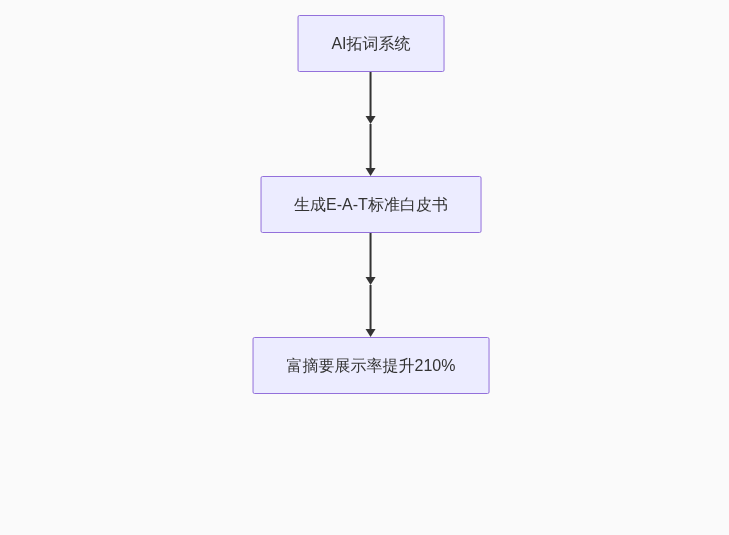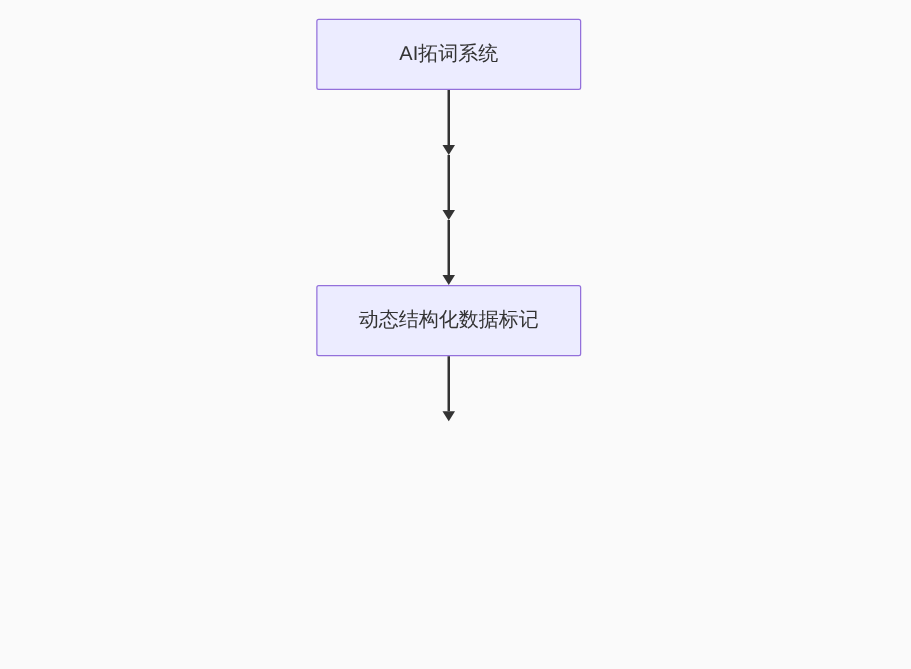--- a/index.html
+++ b/index.html
@@ -9,25 +9,26 @@
   body {
     width: 729px;
     height: 535px;
     position: relative;
     overflow: hidden;
     background: var(--canvas-bg, #fafafa);
     font-family: "Liberation Sans", "DejaVu Sans", sans-serif;
   }
   .flow {
     position: absolute;
-    left: 359px;
+    left: 371px;
     top: 15px;
     transform: translateX(-50%);
     display: flex;
     flex-direction: column;
+    align-items: center;
   }
   .node {
     box-sizing: border-box;
     height: 57px;
     padding: 0 33px;
     display: flex;
     align-items: center;
     justify-content: center;
     white-space: nowrap;
     background: var(--node-fill, #ececff);
@@ -67,27 +68,28 @@
     <span class="arrow-line"></span>
     <span class="arrow-head"></span>
   </div>
 
 
   <div class="arrow">
     <span class="arrow-line"></span>
     <span class="arrow-head"></span>
   </div>
 
-
-  <div class="arrow">
-    <span class="arrow-line"></span>
-    <span class="arrow-head"></span>
-  </div>
-
-  <div class="node">动态结构化数据标记</div>
+  <div class="node">生成E-A-T标准白皮书</div>
 
   <div class="arrow">
     <span class="arrow-line"></span>
     <span class="arrow-head"></span>
   </div>
 
 
+  <div class="arrow">
+    <span class="arrow-line"></span>
+    <span class="arrow-head"></span>
+  </div>
+
+  <div class="node">富摘要展示率提升210%</div>
+
 </div>
 
 </body></html>

